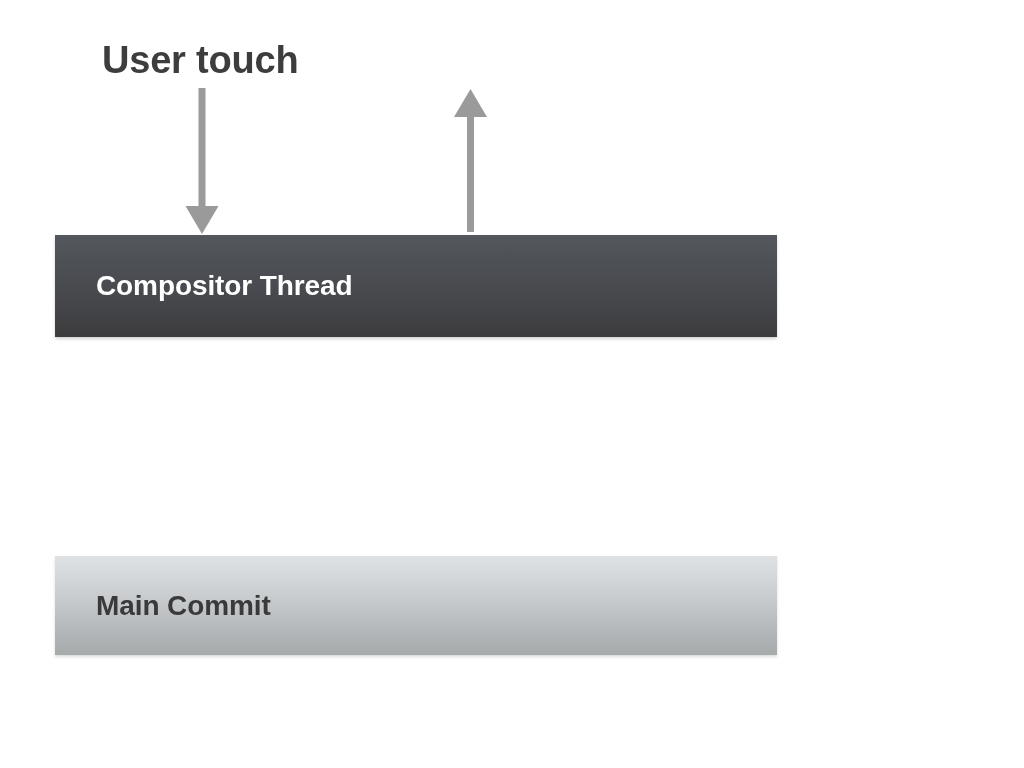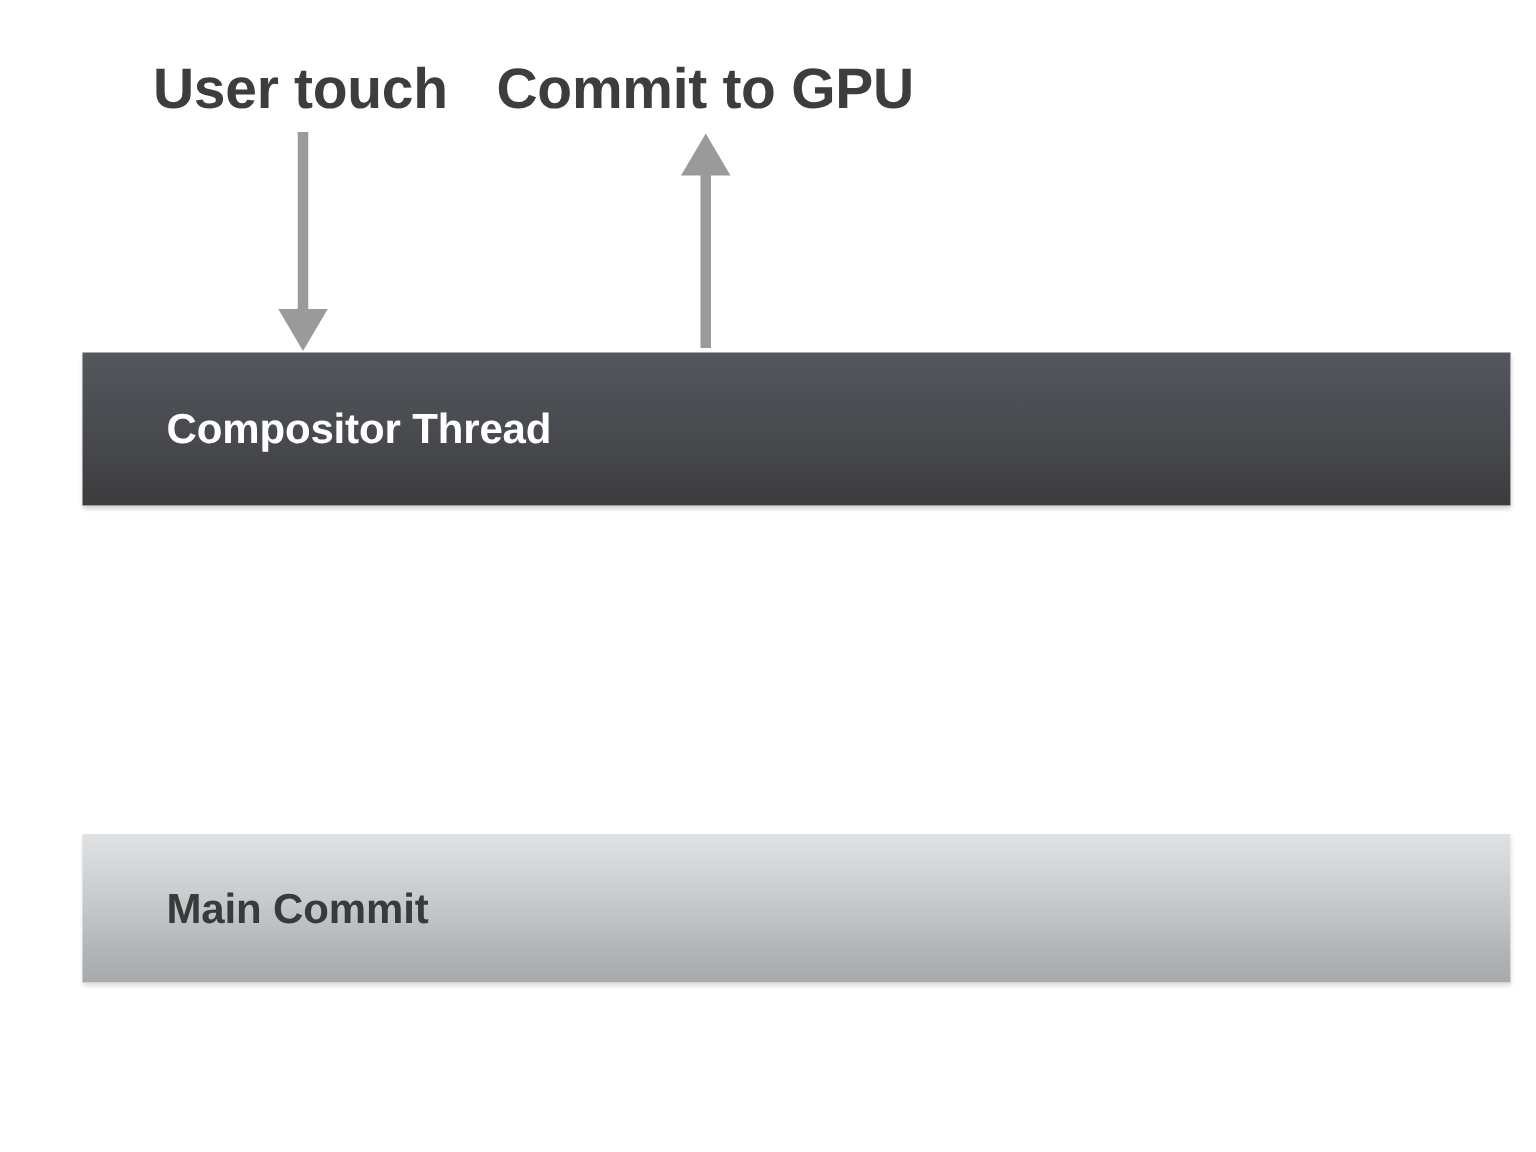--- a/index.html
+++ b/index.html
@@ -61,25 +61,25 @@
     left: 449px;
     top: 86px;
     width: 44px;
     height: 146px;
   }
 
   
   .thread-bar {
     position: absolute;
     left: 55px;
-    width: 952px;
+    width: 722px;
     display: flex;
     align-items: center;
     box-sizing: border-box;
-    padding-left: 56px;
+    padding-left: 41px;
     text-align: center;
   }
   .thread-bar-label {
     font-family: "Liberation Sans", sans-serif;
     font-weight: bold;
     font-size: 28px;
     line-height: 30px;
     letter-spacing: -0.1px;
     white-space: nowrap;
   }
@@ -114,21 +114,20 @@
     color: #3a3a3a;
   }
 </style>
 </head>
 <body>
 
 <div id="canvas">
 
   <div class="annotation-label" id="label-user-touch">User touch</div>
 
-  <div class="annotation-label" id="label-commit-gpu">Commit to GPU</div>
 
   <svg class="arrow" id="arrow-down-user-touch" viewBox="0 0 44 148" width="44" height="148" aria-hidden="true">
     <g fill="#9a9a9a">
       <rect x="18.5" y="0" width="7" height="122"></rect>
       <polygon points="5.5,118 38.5,118 22,146"></polygon>
     </g>
   </svg>
 
   <svg class="arrow" id="arrow-up-commit-gpu" viewBox="0 0 44 146" width="44" height="146" aria-hidden="true">
     <g fill="#9a9a9a">

